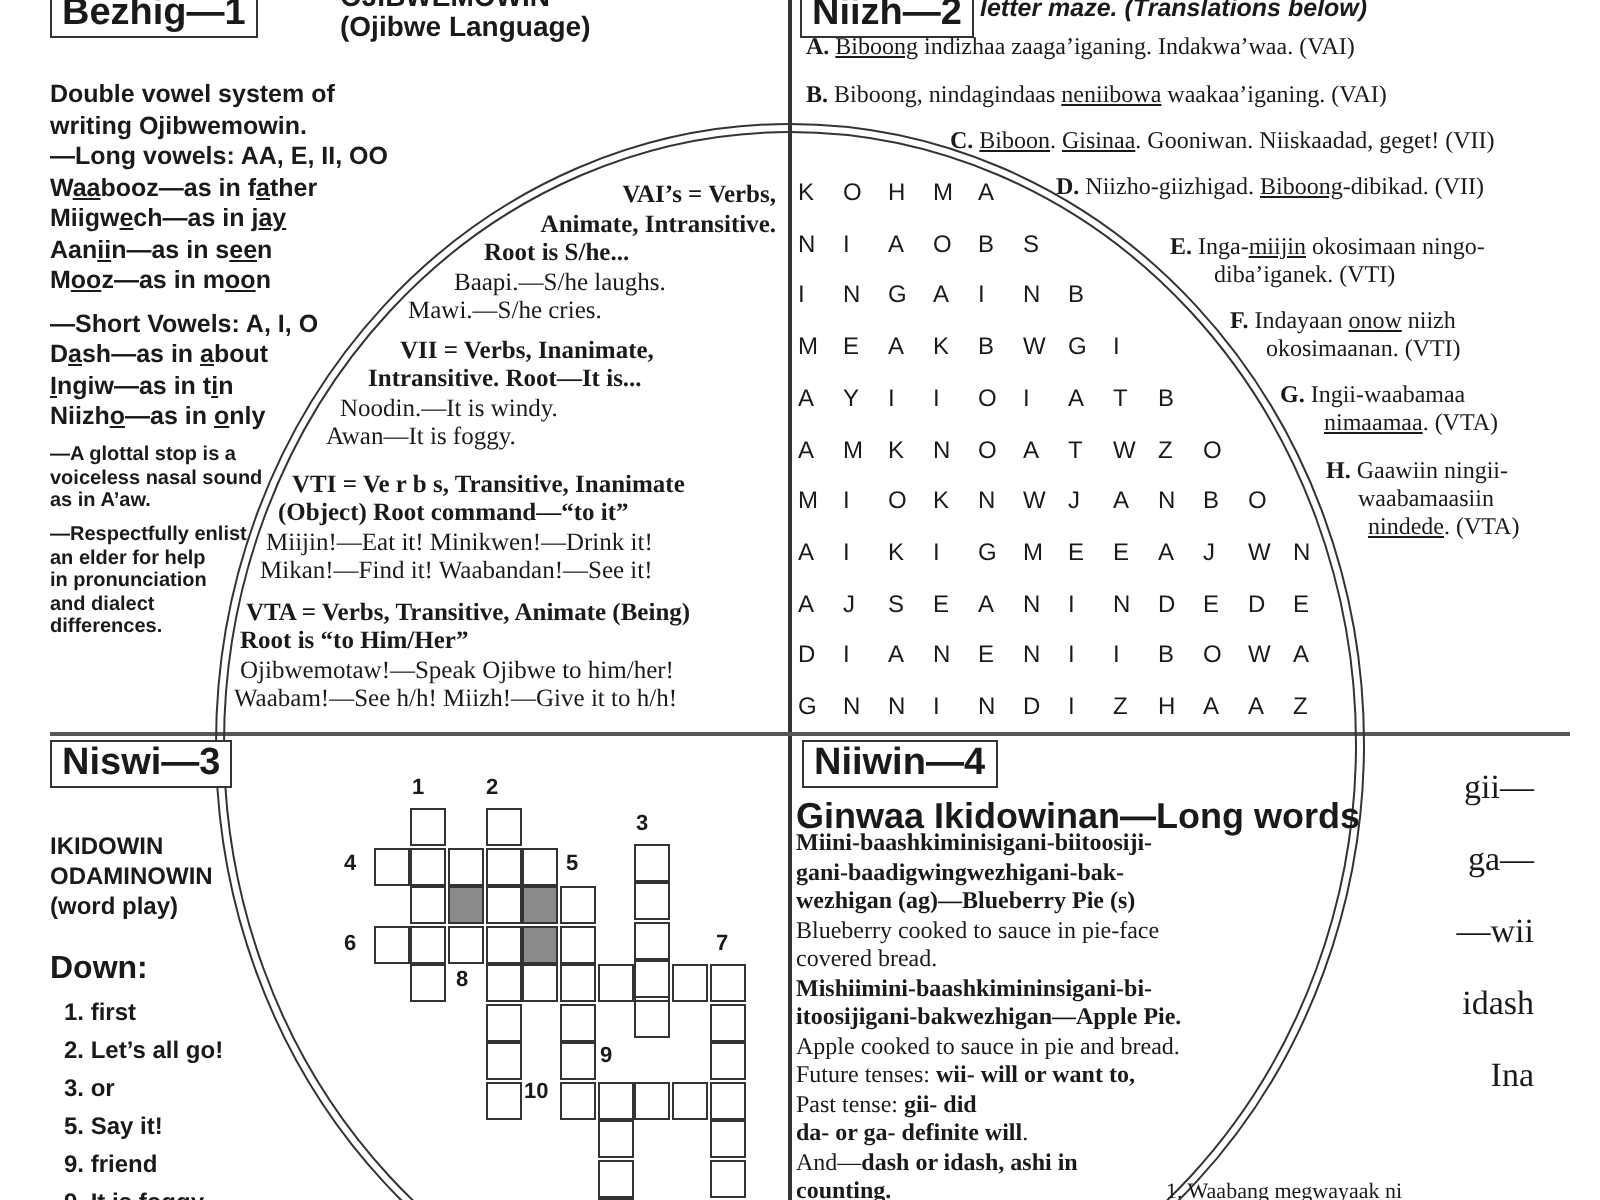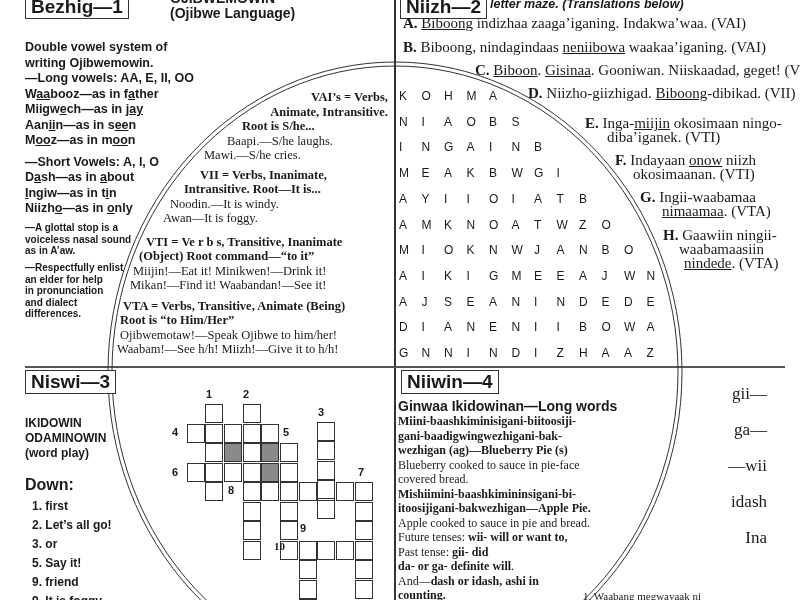--- a/index.html
+++ b/index.html
@@ -9,21 +9,21 @@
   .abs { position:absolute; }
   .vline { position:absolute; left:394px; top:0; width:1.5px; height:600px; background:#333; }
   .hline { position:absolute; left:25px; top:366px; width:760px; height:1.5px; background:#555; }
   svg.arc { position:absolute; left:0; top:0; }
   .box-title { position:absolute; border:1.5px solid #333; padding:0 5px; font-family:"Liberation Sans", sans-serif; font-weight:bold; font-size:19px; line-height:22px; background:#fff; }
   .u { text-decoration:underline; }
   .vowels { font-size:12.5px; line-height:15.5px; }
   .small-note { font-size:10px; line-height:11.5px; }
   .verbs { font-size:12.5px; line-height:14.5px; }
   .verbs b { font-weight:bold; }
-  .sentence { font-size:15px; line-height:14px; white-space:nowrap; }
+  .sentence { font-size:12px; line-height:14px; white-space:nowrap; }
   .maze-row { position:absolute; left:399px; font-family:"Liberation Sans", sans-serif; font-size:12px; letter-spacing:0; }
   .maze-row span { display:inline-block; width:22.5px; }
   .cw-cell { position:absolute; width:18px; height:19px; border:1px solid #333; box-sizing:border-box; background:#fff; }
   .cw-cell.dark { background:#8a8a8a; }
   .cw-num { position:absolute; font-family:"Liberation Sans", sans-serif; font-weight:bold; font-size:11px; }
   .clue { font-size:12px; line-height:19px; }
   .p4 { font-size:12px; line-height:14.5px; }
   .gloss { font-family:"Liberation Serif", serif; font-size:17px; text-align:right; position:absolute; right:33px; }
 </style>
 </head>
@@ -197,25 +197,25 @@
     <div class="cw-cell" style="left: 317.4px; top: 499.5px;"></div>
     <div class="cw-num" style="left: 206px; top: 388px;">1</div>
     <div class="cw-num" style="left: 243px; top: 388px;">2</div>
     <div class="cw-num" style="left: 318px; top: 406px;">3</div>
     <div class="cw-num" style="left: 172px; top: 426px;">4</div>
     <div class="cw-num" style="left: 283px; top: 426px;">5</div>
     <div class="cw-num" style="left: 172px; top: 466px;">6</div>
     <div class="cw-num" style="left: 358px; top: 466px;">7</div>
     <div class="cw-num" style="left: 228px; top: 484px;">8</div>
     <div class="cw-num" style="left: 300px; top: 522px;">9</div>
-    <div class="cw-num" style="left: 274px; top: 540px; font-family: Liberation Serif, serif;">10</div>
+    <div class="cw-num" style="left: 262px; top: 540px;">10</div>
   </div>
 
 <div class="box-title" style="left:401px; top:370px;">Niiwin—4</div>
-<div class="abs sans" style="left:398px; top:398px; font-weight:bold; font-size:14px;">Ginwaa Ikidowinan—Long words</div>
+<div class="abs sans" style="left:398px; top:398px; font-weight:bold; font-size:18px;">Ginwaa Ikidowinan—Long words</div>
 <div class="abs serif p4" style="left:398px; top:414px;" id="s4lines">
     <div><b>Miini-baashkiminisigani-biitoosiji-</b></div>
     <div><b>gani-baadigwingwezhigani-bak-</b></div>
     <div><b>wezhigan (ag)—Blueberry Pie (s)</b></div>
     <div><span>Blueberry cooked to sauce in pie-face</span></div>
     <div><span>covered bread.</span></div>
     <div><b>Mishiimini-baashkimininsigani-bi-</b></div>
     <div><b>itoosijigani-bakwezhigan—Apple Pie.</b></div>
     <div><span>Apple cooked to sauce in pie and bread.</span></div>
     <div><span>Future tenses: </span><b>wii- will or want to,</b></div>

